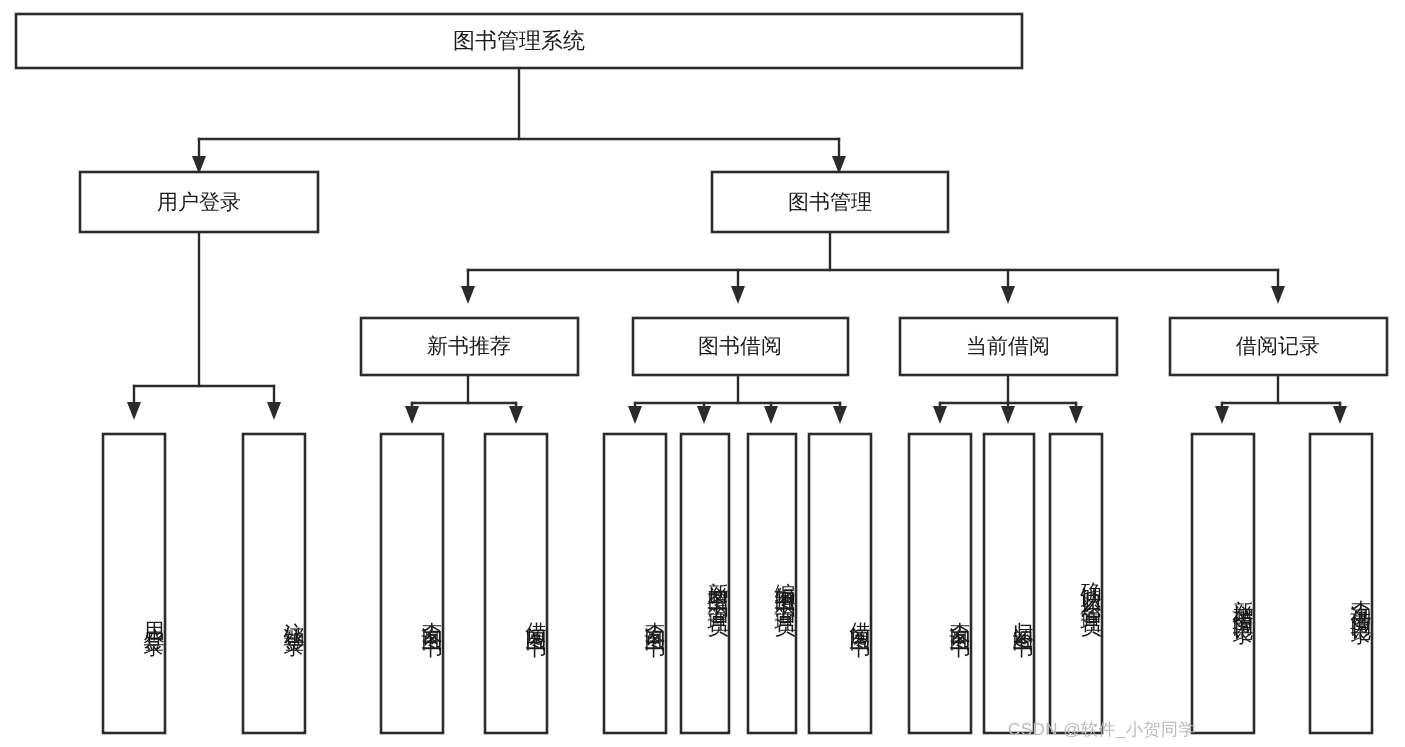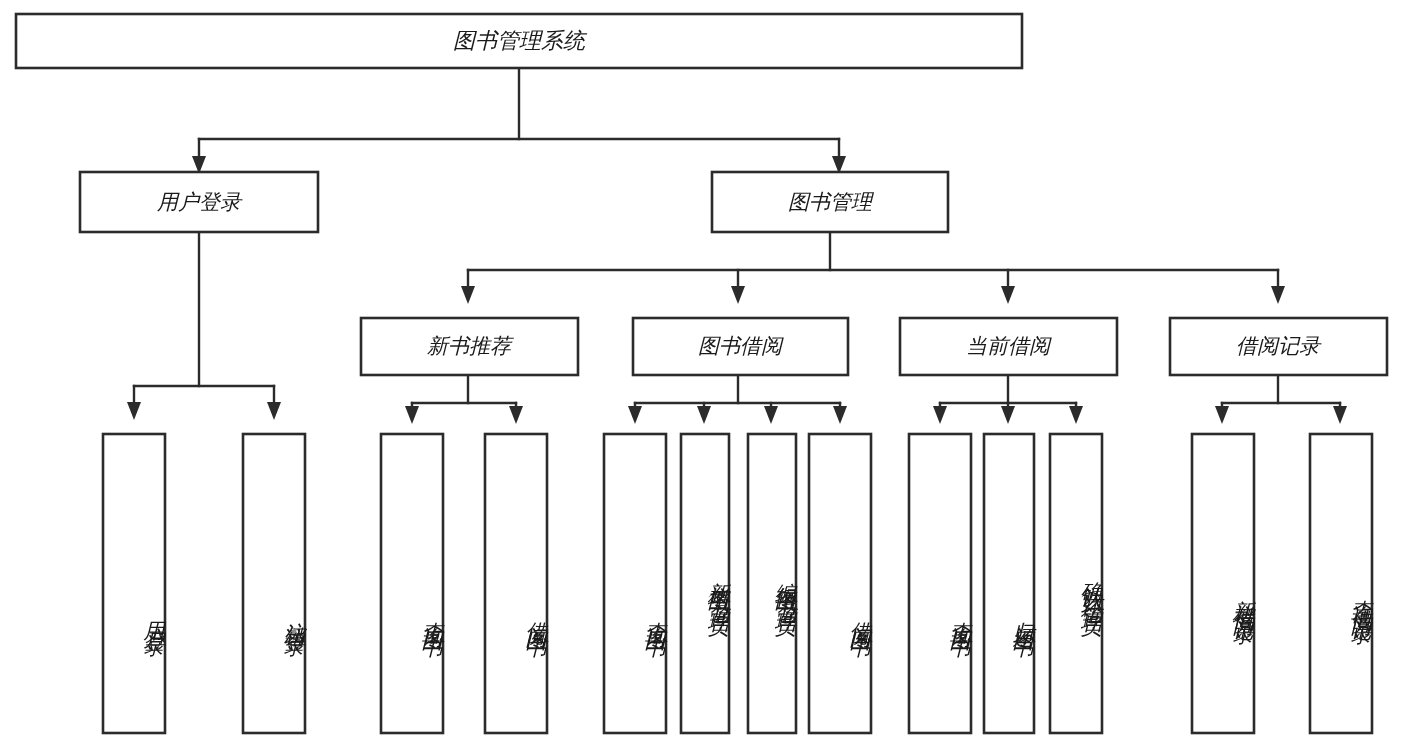--- a/index.html
+++ b/index.html
@@ -11,21 +11,20 @@
     width: 1405px;
     height: 747px;
     font-family: "Liberation Sans", "DejaVu Sans", sans-serif;
     overflow: hidden;
   }
   #diagram-root {
     position: relative;
     width: 1204px;
     height: 747px;
     background: #ffffff;
-    font-style: italic;
   }
   svg.flow {
     position: absolute;
     left: 0;
     top: 0;
     width: 1405px;
     height: 747px;
   }
   .node-box {
     fill: #ffffff;
@@ -219,13 +218,14 @@
   <div class="vlabel" style="left:748px; top:444px; width:48px; height:286px;">编辑图书（管理员）</div>
   <div class="vlabel" style="left:809px; top:500px; width:62px; height:230px;">借阅图书</div>
 
   <div class="vlabel" style="left:909px; top:500px; width:62px; height:230px;">查询图书</div>
   <div class="vlabel" style="left:984px; top:500px; width:50px; height:230px;">归还图书</div>
   <div class="vlabel" style="left:1050px; top:444px; width:52px; height:286px;">确认归还（管理员）</div>
 
   <div class="vlabel" style="left:1192px; top:466px; width:62px; height:264px;">新增借阅记录</div>
   <div class="vlabel" style="left:1310px; top:466px; width:62px; height:264px;">查询借阅记录</div>
 
+  <div class="watermark">CSDN @软件_小贺同学</div>
 </div>
 
 </body></html>

